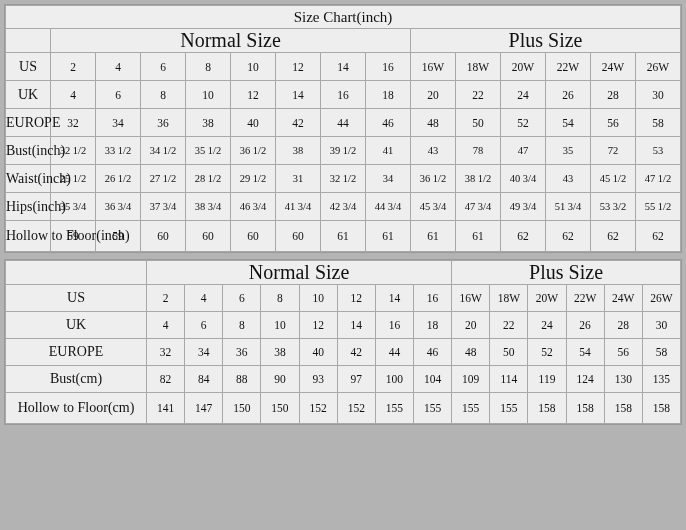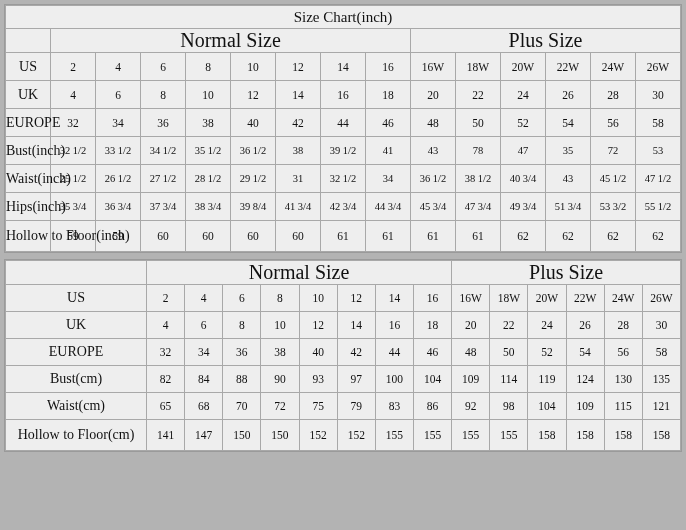--- a/index.html
+++ b/index.html
@@ -173,21 +173,21 @@
           <td class="data-cell small">43</td>
           <td class="data-cell small">45 1/2</td>
           <td class="data-cell small">47 1/2</td>
         </tr>
         <tr class="rowh-28">
           <td class="row-label first-col">Hips(inch)</td>
           <td class="data-cell small">35 3/4</td>
           <td class="data-cell small">36 3/4</td>
           <td class="data-cell small">37 3/4</td>
           <td class="data-cell small">38 3/4</td>
-          <td class="data-cell small">39 8/4</td>
+          <td class="data-cell small">46 3/4</td>
           <td class="data-cell small">41 3/4</td>
           <td class="data-cell small">42 3/4</td>
           <td class="data-cell small">44 3/4</td>
           <td class="data-cell small">45 3/4</td>
           <td class="data-cell small">47 3/4</td>
           <td class="data-cell small">49 3/4</td>
           <td class="data-cell small">51 3/4</td>
           <td class="data-cell small">53 3/2</td>
           <td class="data-cell small">55 1/2</td>
         </tr>
@@ -281,37 +281,20 @@
           <td class="data-cell">97</td>
           <td class="data-cell">100</td>
           <td class="data-cell">104</td>
           <td class="data-cell">109</td>
           <td class="data-cell">114</td>
           <td class="data-cell">119</td>
           <td class="data-cell">124</td>
           <td class="data-cell">130</td>
           <td class="data-cell">135</td>
         </tr>
-        <tr class="rowh-26">
-          <td class="row-label first-col">Waist(cm)</td>
-          <td class="data-cell">65</td>
-          <td class="data-cell">68</td>
-          <td class="data-cell">70</td>
-          <td class="data-cell">72</td>
-          <td class="data-cell">75</td>
-          <td class="data-cell">79</td>
-          <td class="data-cell">83</td>
-          <td class="data-cell">86</td>
-          <td class="data-cell">92</td>
-          <td class="data-cell">98</td>
-          <td class="data-cell">104</td>
-          <td class="data-cell">109</td>
-          <td class="data-cell">115</td>
-          <td class="data-cell">121</td>
-        </tr>
         <tr class="rowh-30">
           <td class="row-label first-col">Hollow to Floor(cm)</td>
           <td class="data-cell">141</td>
           <td class="data-cell">147</td>
           <td class="data-cell">150</td>
           <td class="data-cell">150</td>
           <td class="data-cell">152</td>
           <td class="data-cell">152</td>
           <td class="data-cell">155</td>
           <td class="data-cell">155</td>

